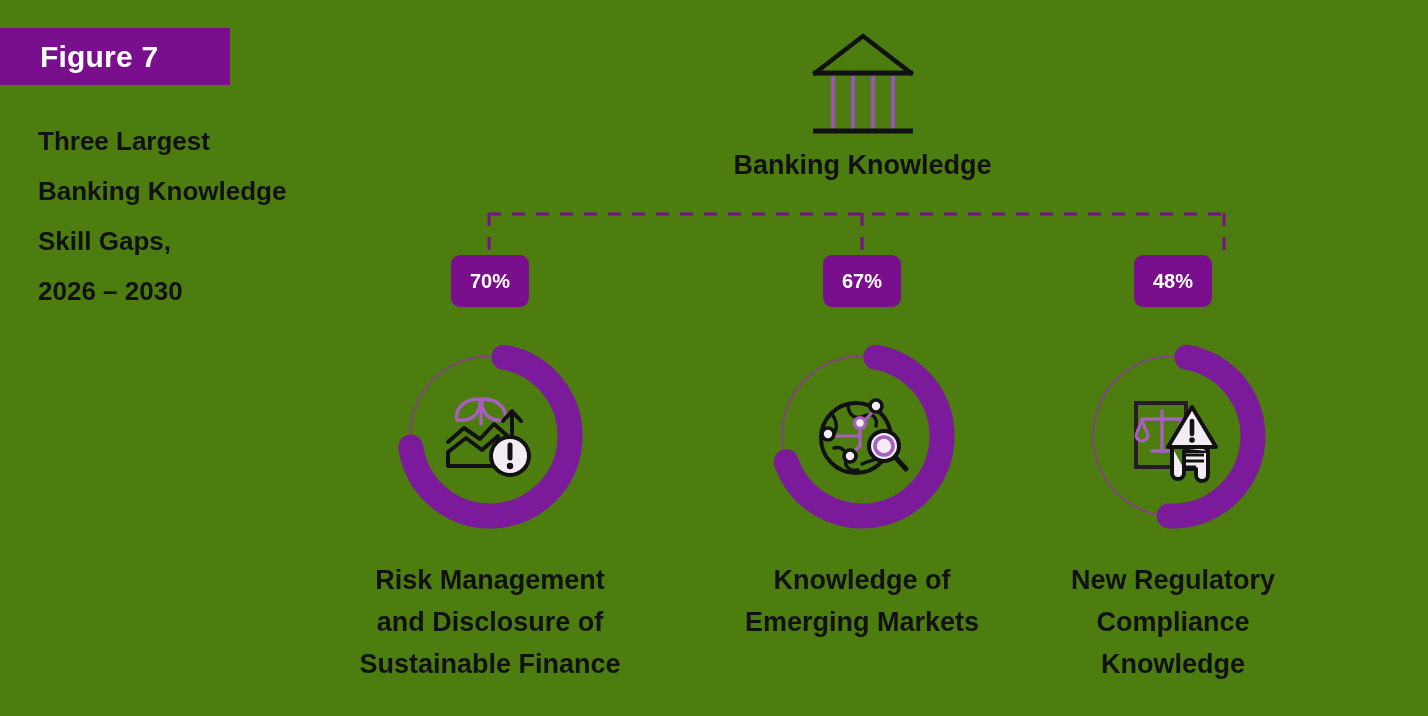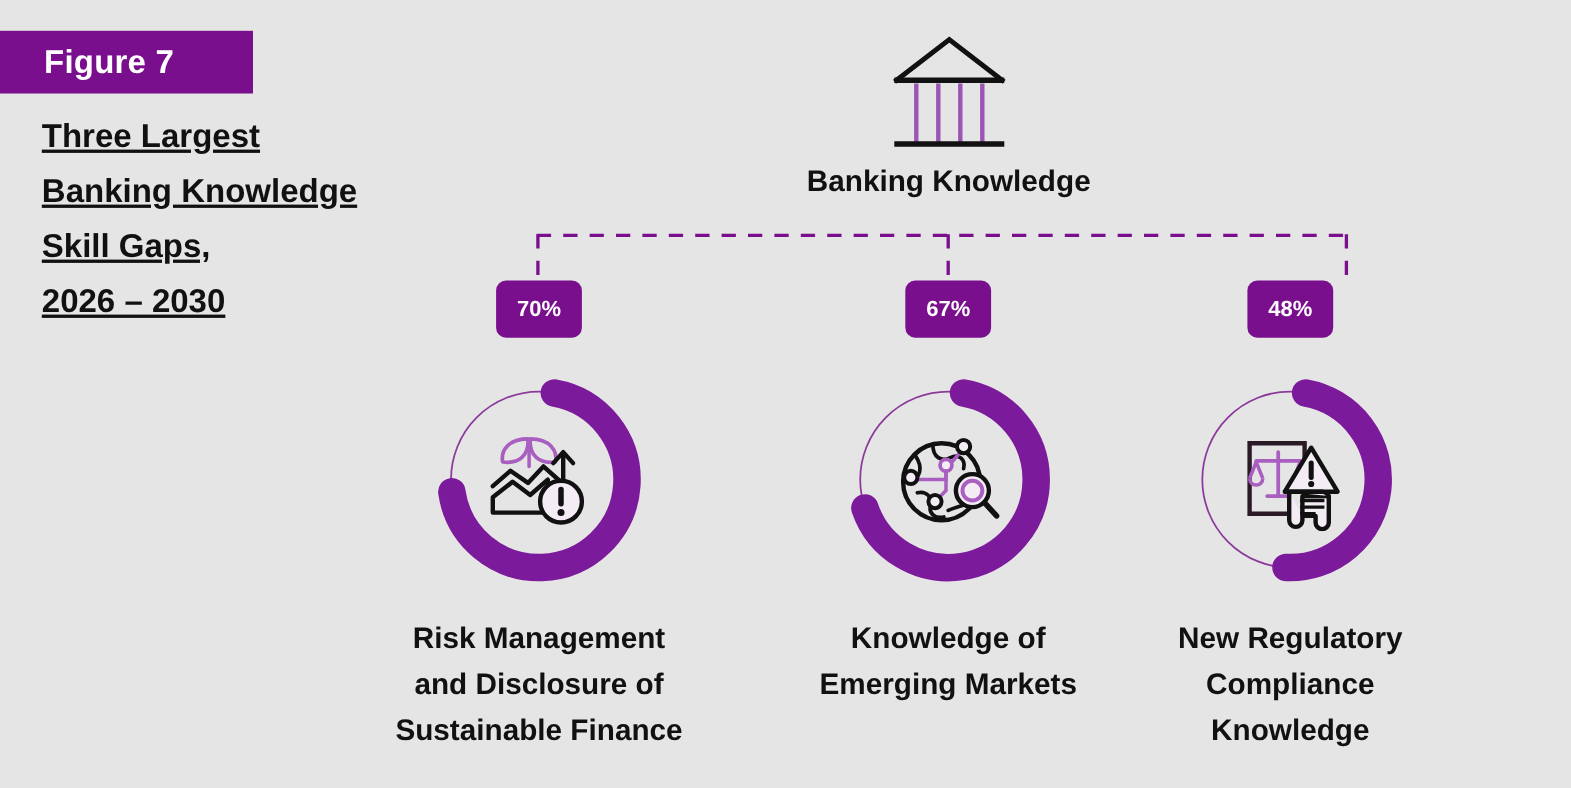--- a/index.html
+++ b/index.html
@@ -5,21 +5,21 @@
 <style>
   html, body {
     margin: 0;
     padding: 0;
     background: #ffffff;
   }
   #figure-root {
     position: relative;
     width: 1428px;
     height: 716px;
-    background: #e5e5e5;
+    background: #4d7c0f;
     overflow: hidden;
     font-family: "Liberation Sans", sans-serif;
     -webkit-font-smoothing: antialiased;
   }
 
   
   #figure-badge {
     position: absolute;
     left: 0;
     top: 28px;
@@ -34,28 +34,27 @@
     font-size: 30px;
     font-weight: bold;
     letter-spacing: 0.2px;
     padding-left: 40px;
   }
 
   
   #figure-title {
     position: absolute;
     left: 38px;
-    top: 100px;
+    top: 116px;
     width: 400px;
     color: #111111;
-    font-size: 30px;
+    font-size: 26px;
     font-weight: bold;
     line-height: 50px;
     white-space: pre-line;
-    text-decoration: underline;
   }
 
   
   #top-node {
     position: absolute;
     left: 600px;
     top: 26px;
     width: 525px;
     text-align: center;
   }

